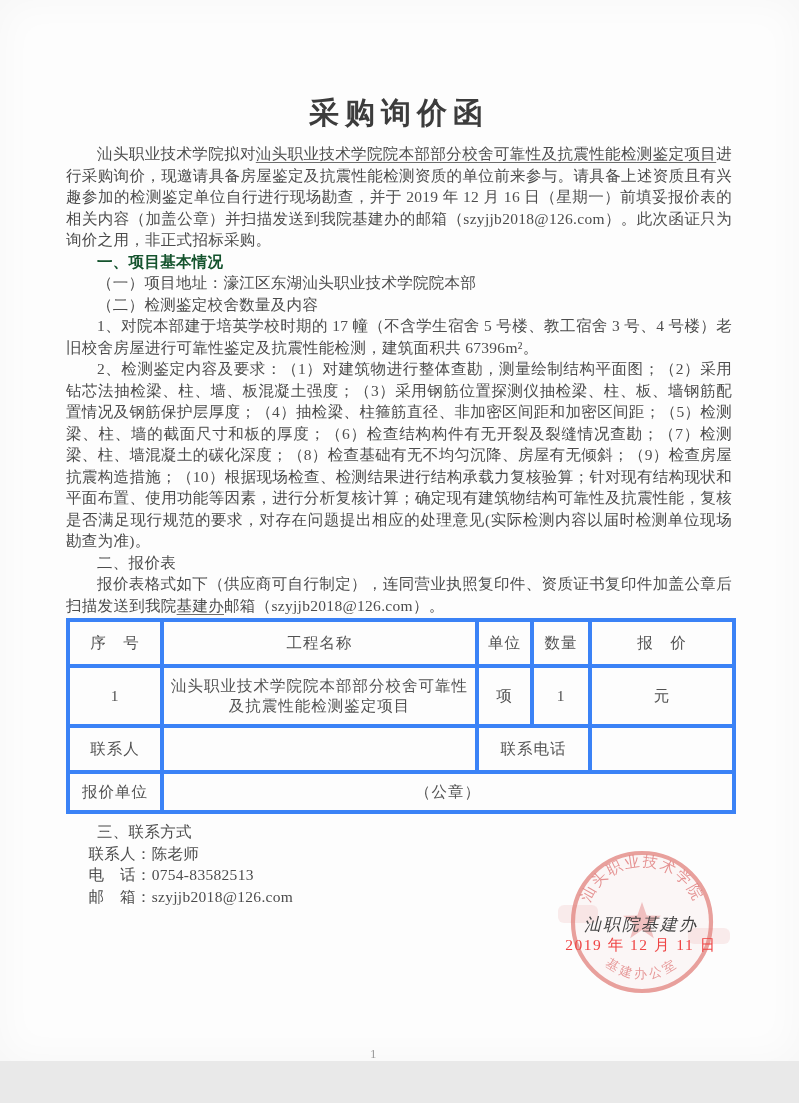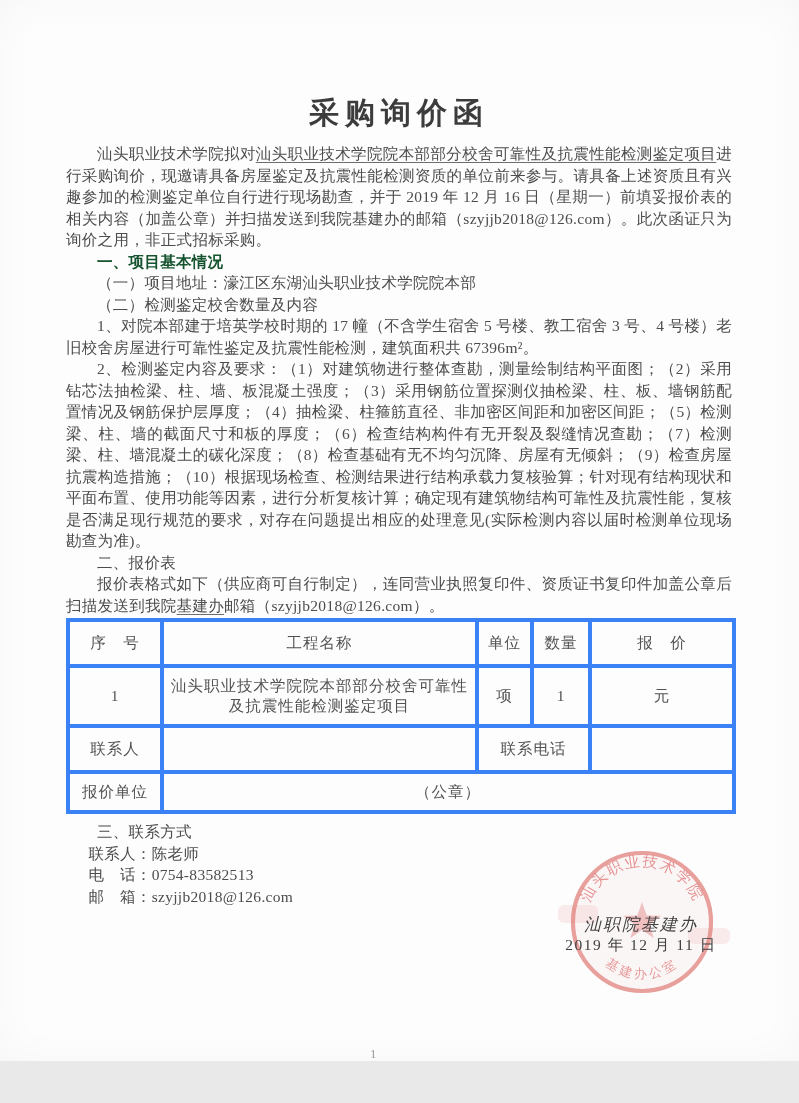--- a/index.html
+++ b/index.html
@@ -107,21 +107,21 @@
     font-family:"Liberation Serif", serif;
     font-style:italic;
   }
   .seal-date{
     position:absolute;
     left:641px;top:935px;
     transform:translateX(-50%);
     white-space:nowrap;
     font-size:15.5px;
     letter-spacing:1.5px;
-    color:#404040;
+    color:#ef4444;
     font-family:"Liberation Serif", serif;
   }
   .page-number{
     position:absolute;
     left:370px;top:1046px;
     font-size:13px;
     color:#9c9c9c;
     font-family:"Liberation Serif", serif;
   }
 </style>

